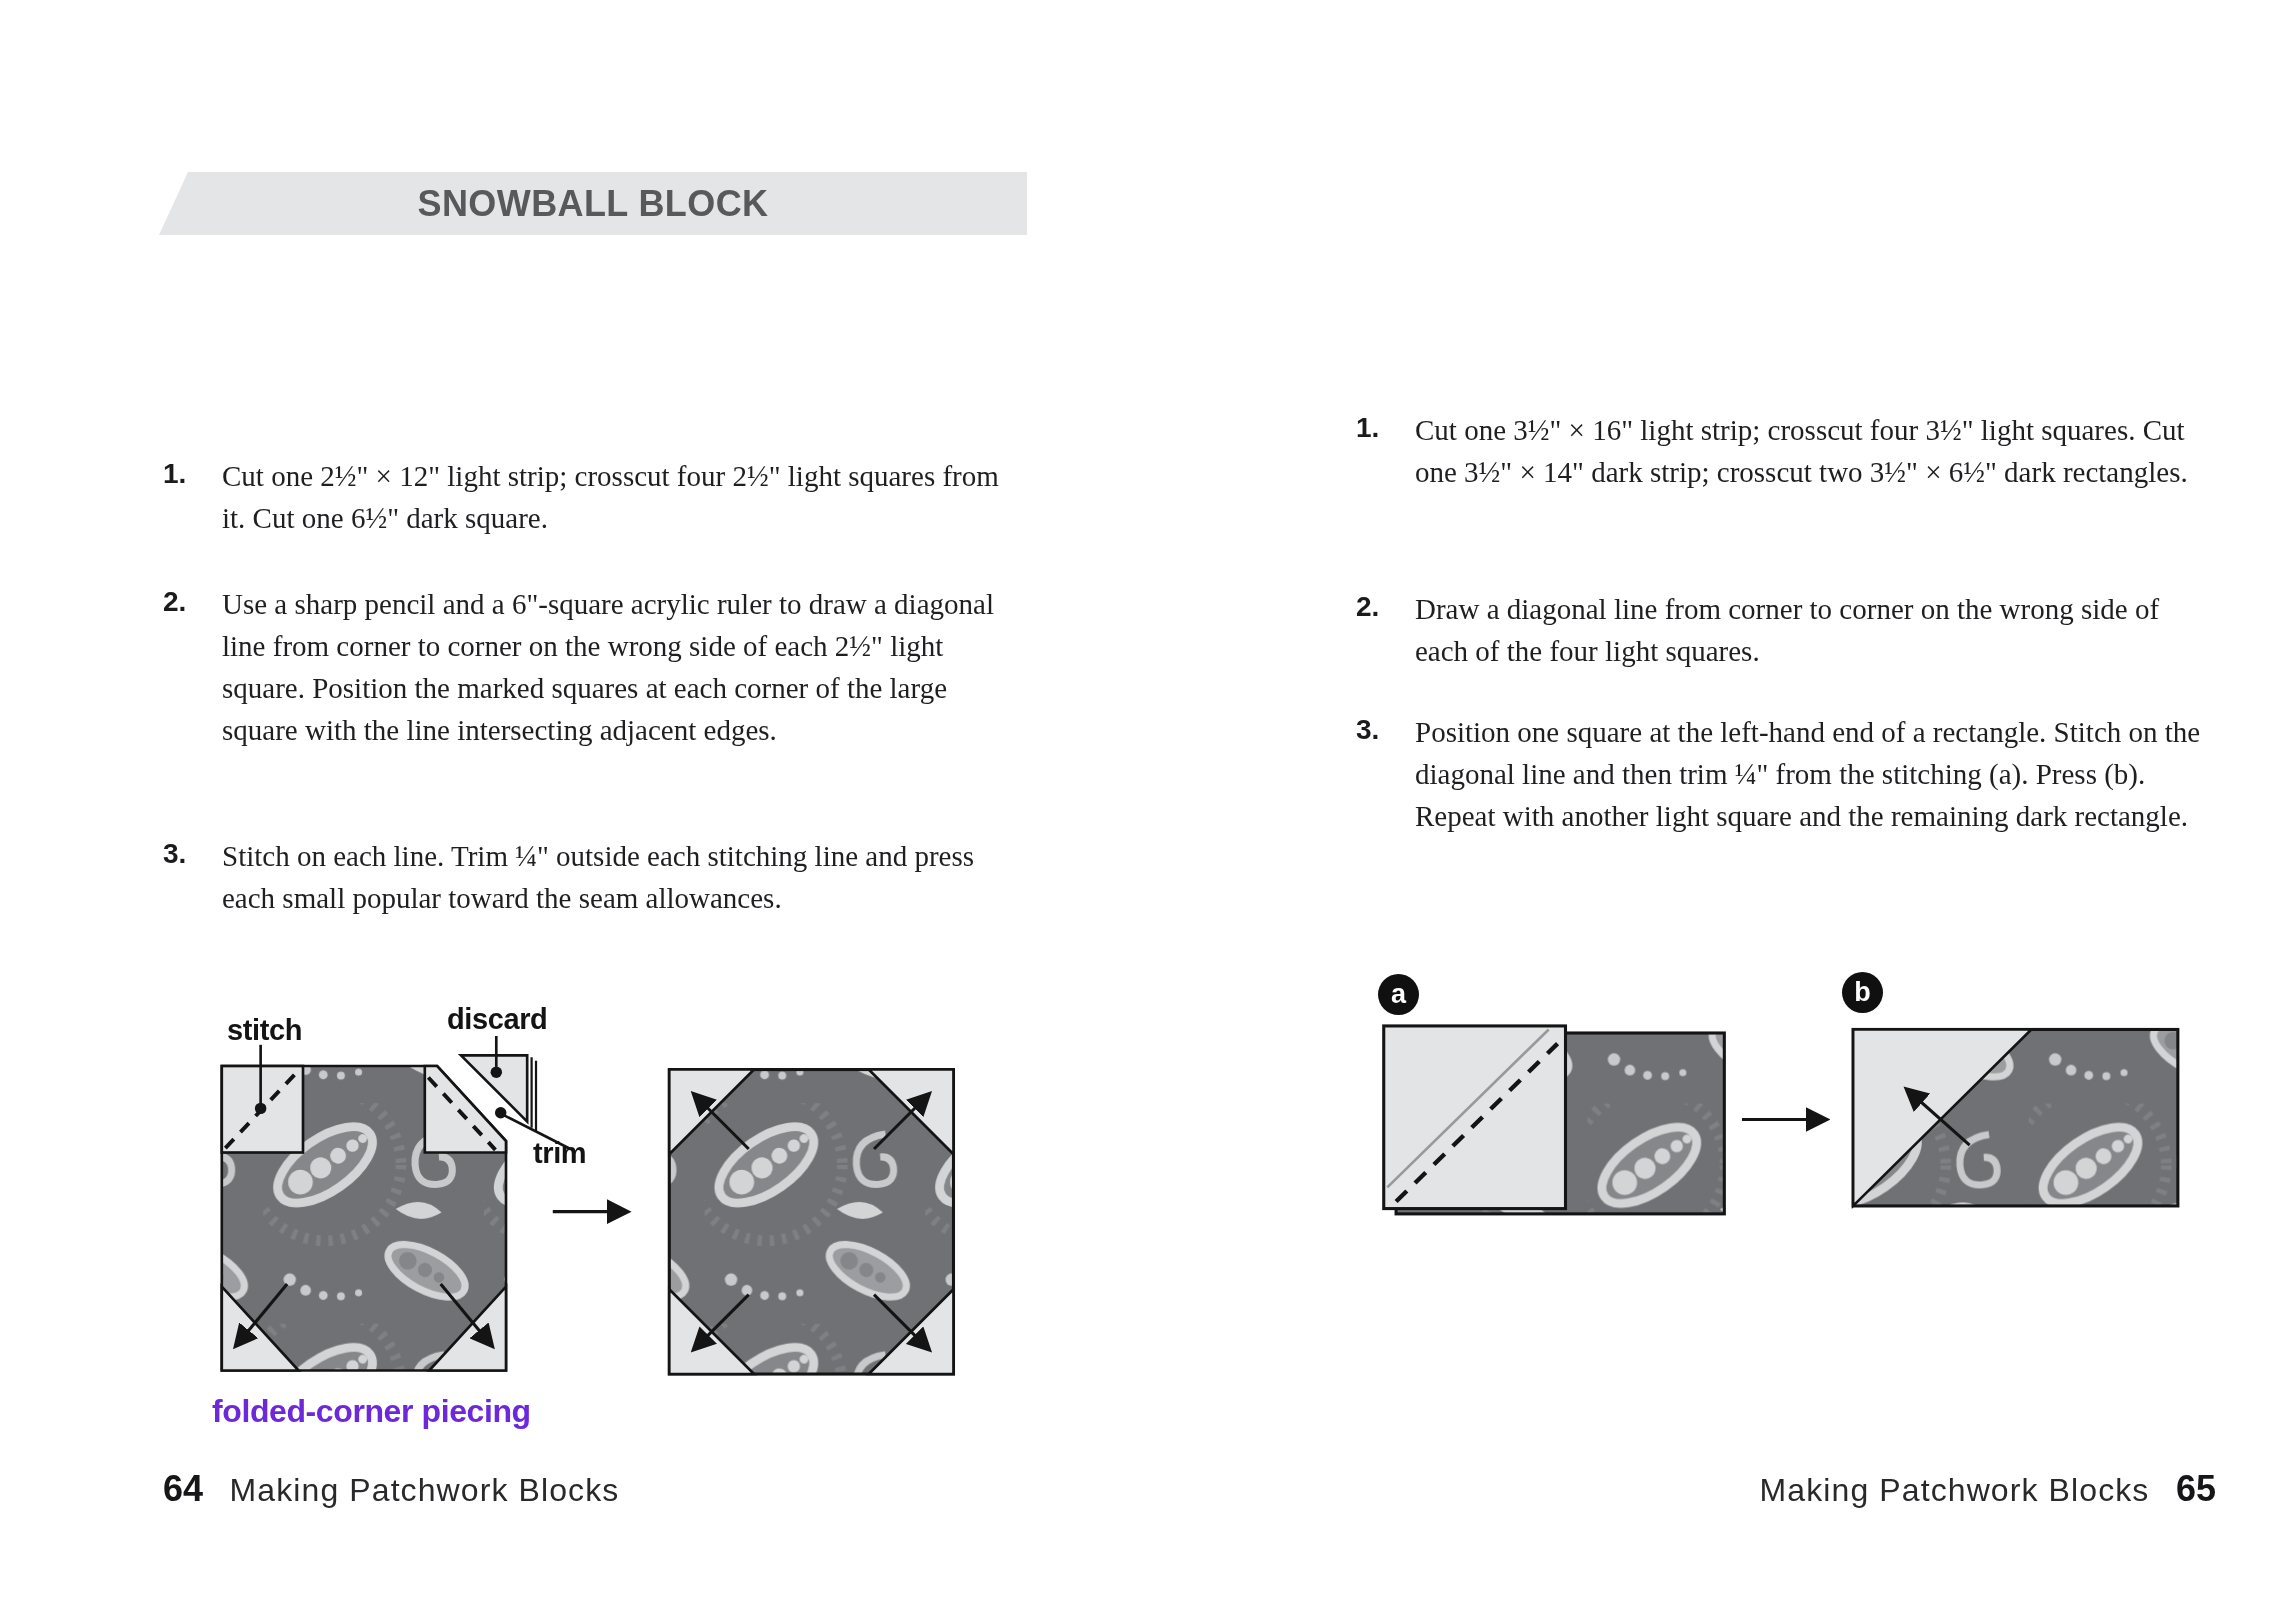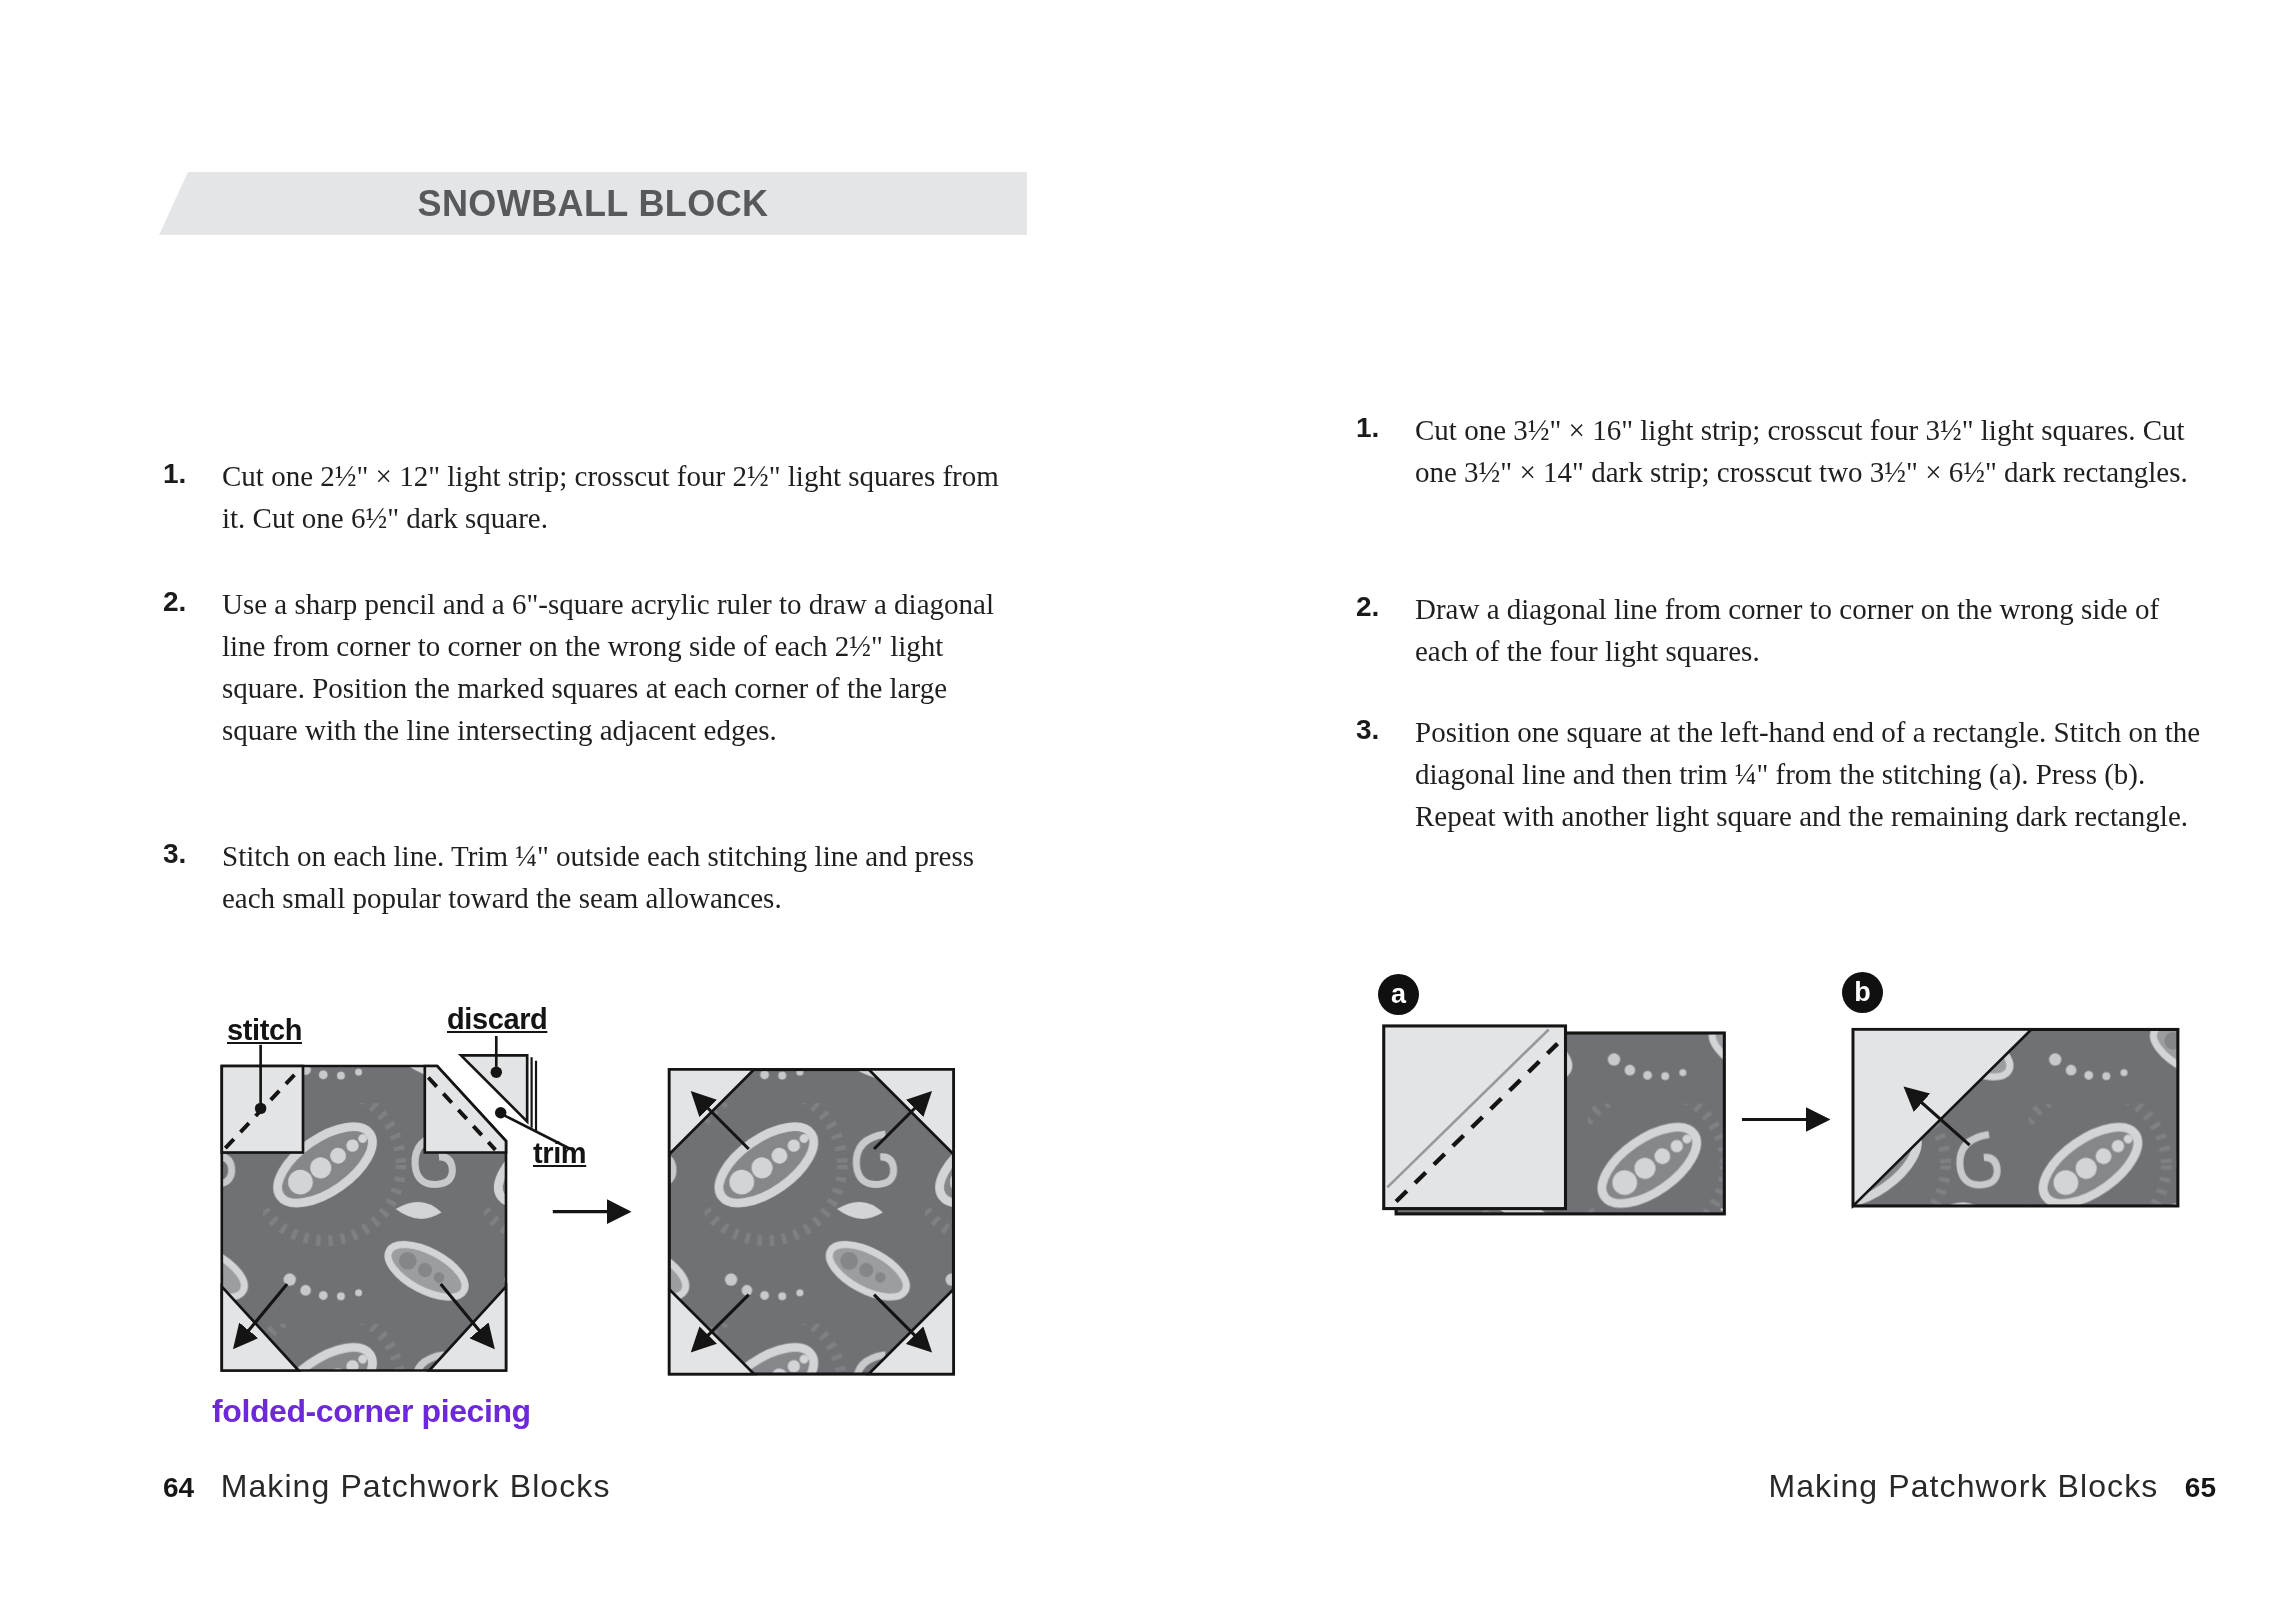--- a/index.html
+++ b/index.html
@@ -18,31 +18,31 @@
   .justify{text-align:justify;}
   .col-left{left:121px;width:861px;}
   .col-right{left:1314px;width:861px;}
   .step{position:absolute;width:861px;}
   .step .num{position:absolute;left:0;top:2.6px;font-family:"Liberation Sans",sans-serif;
              font-weight:bold;font-size:28px;color:#1b1b1d;}
   .step .stext{margin-left:59px;font-size:29px;line-height:42px;}
   
   .diag{position:absolute;}
   .dlab{position:absolute;font-family:"Liberation Sans",sans-serif;font-weight:bold;
-        font-size:29px;letter-spacing:-0.4px;color:#141414;text-decoration:underline;}
+        font-size:29px;letter-spacing:-0.4px;color:#141414;}
   .caption{position:absolute;font-family:"Liberation Sans",sans-serif;font-weight:bold;
         font-size:32px;letter-spacing:-0.4px;color:#6d28d9;}
   .badge{position:absolute;width:41px;height:41px;border-radius:50%;background:#101010;
         color:#fff;font-family:"Liberation Sans",sans-serif;font-weight:bold;font-size:27px;
         display:flex;align-items:center;justify-content:center;}
   .continued{position:absolute;top:1250px;left:1645px;width:530px;text-align:right;
         font-style:italic;font-size:29px;color:#1f1f22;}
   .foot{position:absolute;top:1468px;display:flex;gap:26.5px;align-items:baseline;
         font-family:"Liberation Sans",sans-serif;color:#29292b;}
-  .foot .fnum{font-weight:bold;font-size:28px;color:#161618;}
+  .foot .fnum{font-weight:bold;font-size:36px;color:#161618;}
   .foot .ftitle{font-size:32px;letter-spacing:1.1px;}
   .foot-right{left:auto;right:121px;}
 </style>
 </head>
 <body>
 
 <div class="sheet">
 
   <div class="banner banner-left">
     <span class="btitle">SNOWBALL BLOCK</span>

